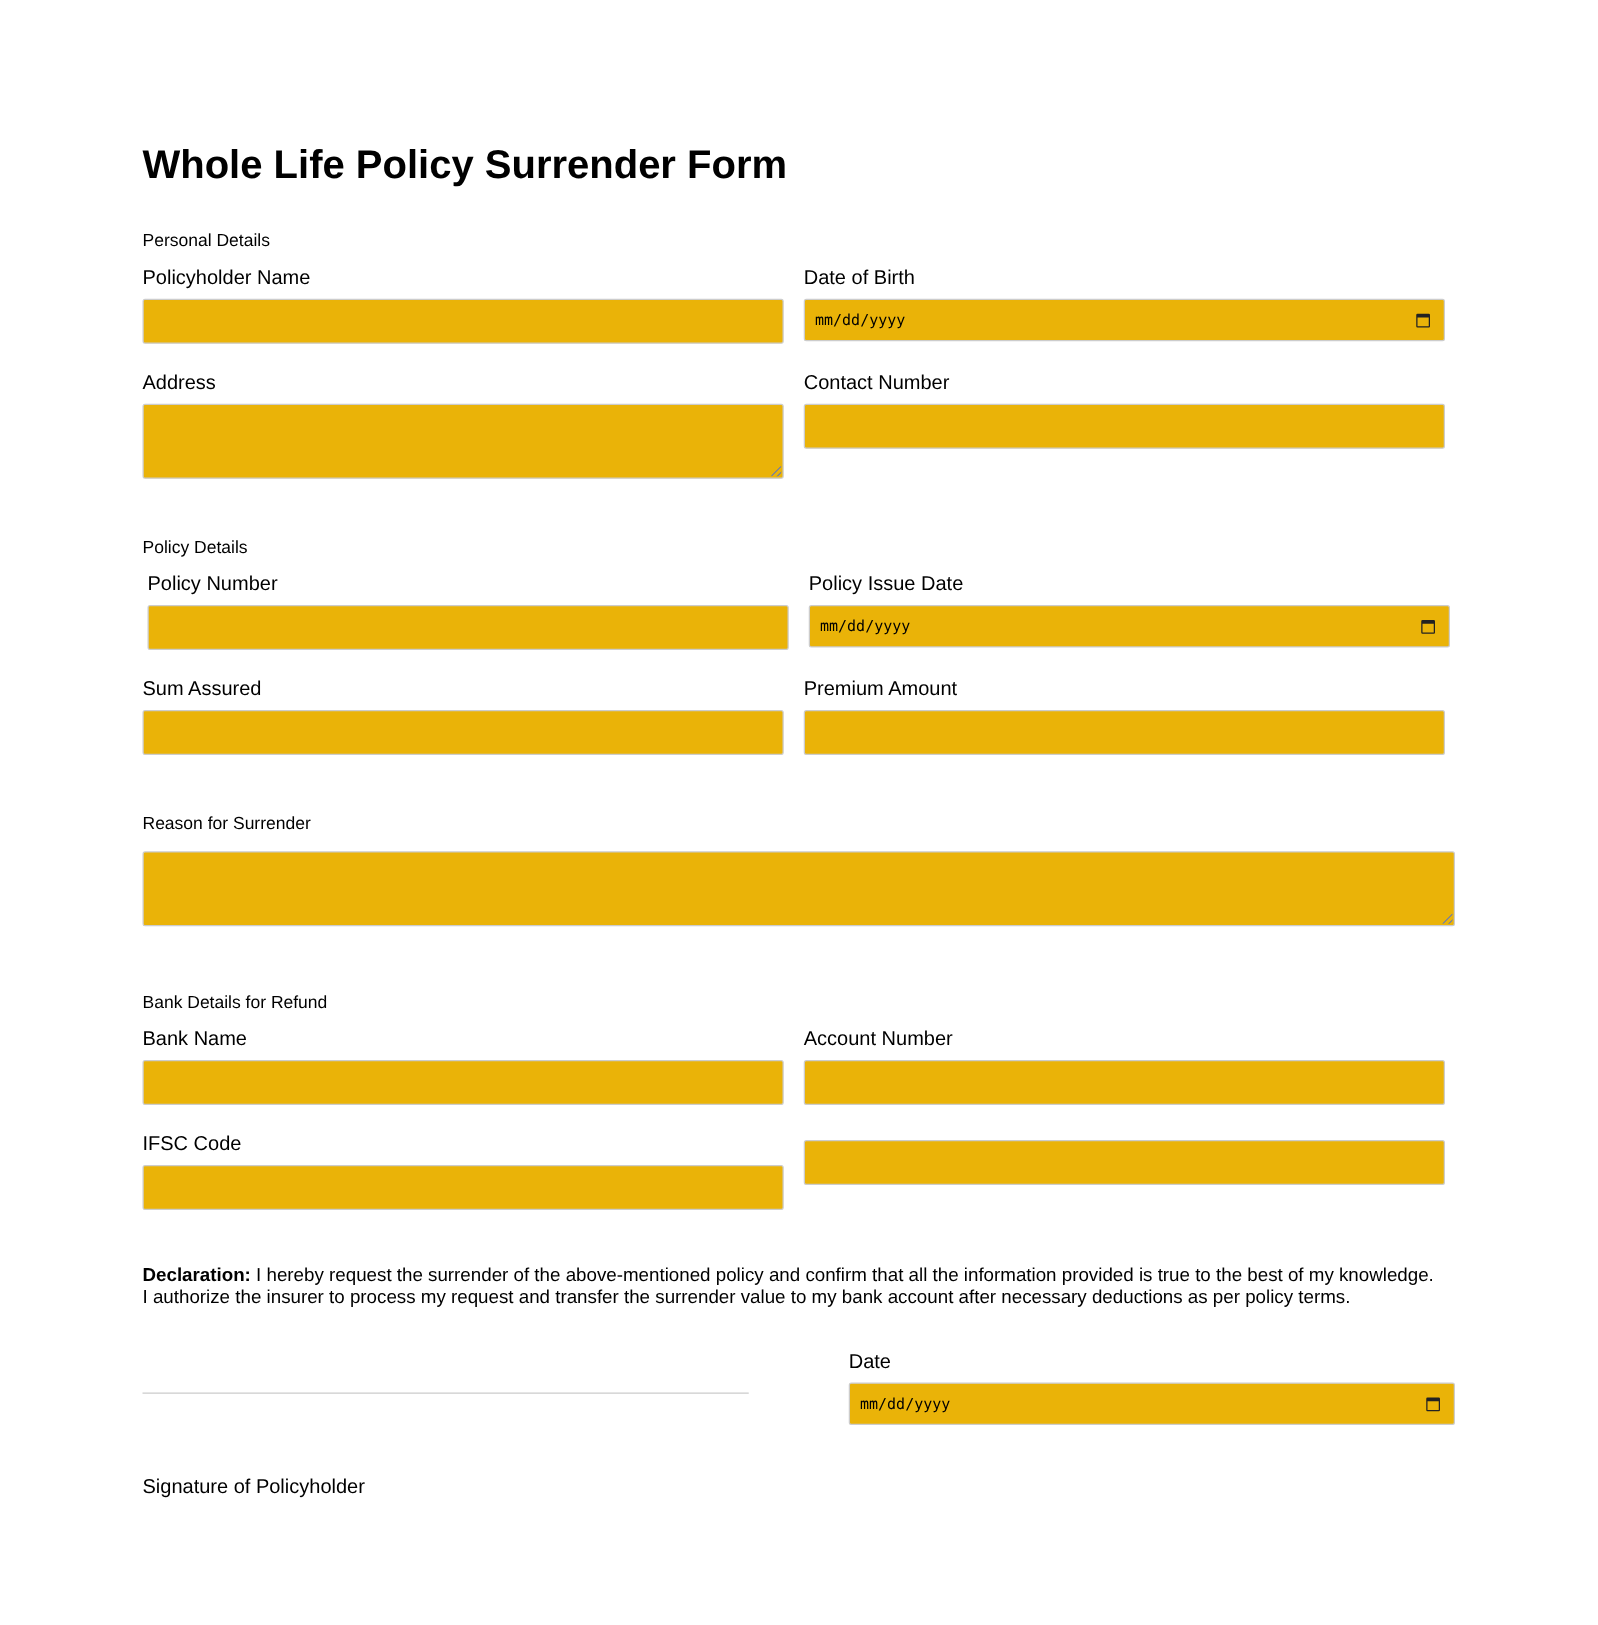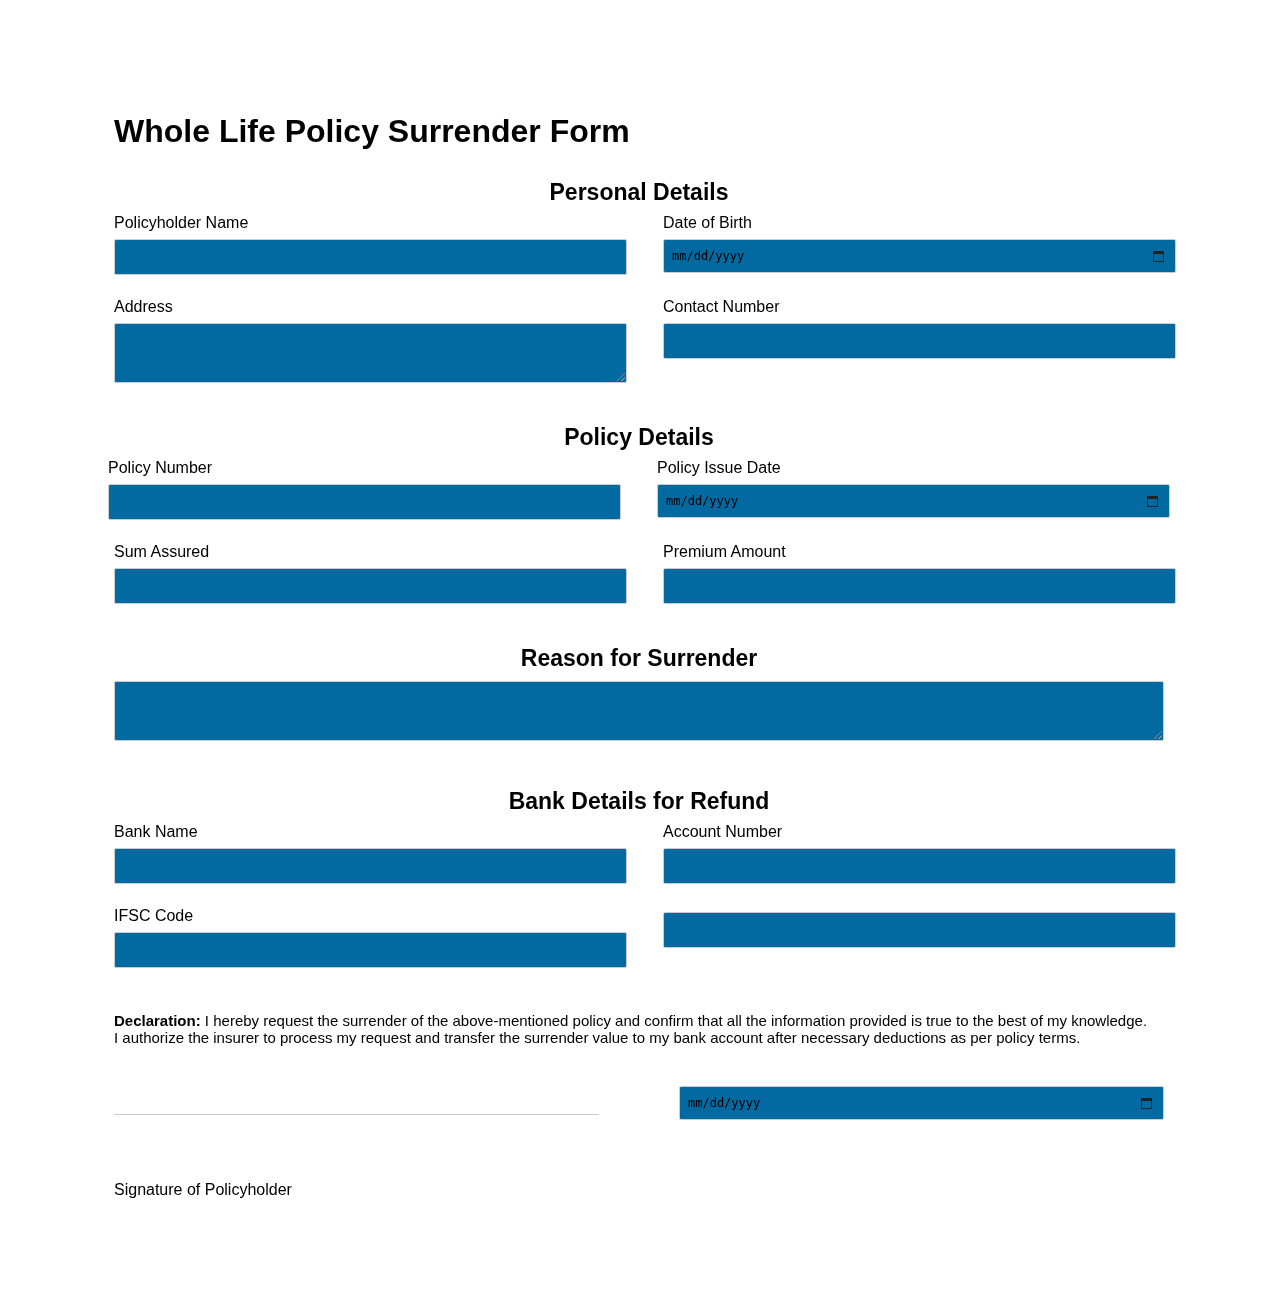--- a/index.html
+++ b/index.html
@@ -21,44 +21,43 @@
     margin: 0;
     position: absolute;
     top: 112px;
     left: 0;
     line-height: 38px;
     white-space: nowrap;
     text-align: right;
   }
   .section { position: absolute; left: 0; width: 1050px; }
   .section-title {
-    font-size: 23px;
-    font-weight: bold;
+    font-size: 14px;
+    font-weight: normal;
     line-height: 22px;
     margin: 0;
-    text-align: center;
   }
   .row {
     display: flex;
-    gap: 36px;
+    gap: 16px;
   }
   .col { width: 513px; }
   .label {
     font-size: 16px;
     line-height: 20px;
     display: block;
     margin: 0;
   }
   .input {
     display: block;
     width: 513px;
     height: 36px;
     border: 1px solid #cccccc;
     border-radius: 2px;
-    background: #0369a1;
+    background: #eab308;
     margin-top: 6px;
     padding: 0 8px;
   }
   .date-input {
     height: 34px;
     margin-top: 6px;
     display: flex;
     align-items: center;
     justify-content: space-between;
     font-family: "DejaVu Sans Mono", "Liberation Mono", monospace;
@@ -207,19 +206,20 @@
 
   <p class="declaration">
     <b>Declaration:</b><span> I hereby request the surrender of the above-mentioned policy and confirm that all the information provided is true to the best of my knowledge.</span><br>
     <span>I authorize the insurer to process my request and transfer the surrender value to my bank account after necessary deductions as per policy terms.</span>
   </p>
 
   <div class="sig-line"></div>
   <div class="sig-label">Signature of Policyholder</div>
 
   <div class="date-block">
+    <label class="label">Date</label>
     <div class="input date-input">
       <span class="date-text">mm/dd/yyyy</span>
       <span class="cal-icon"></span>
     </div>
   </div>
 
 </div>
 
 </body></html>

